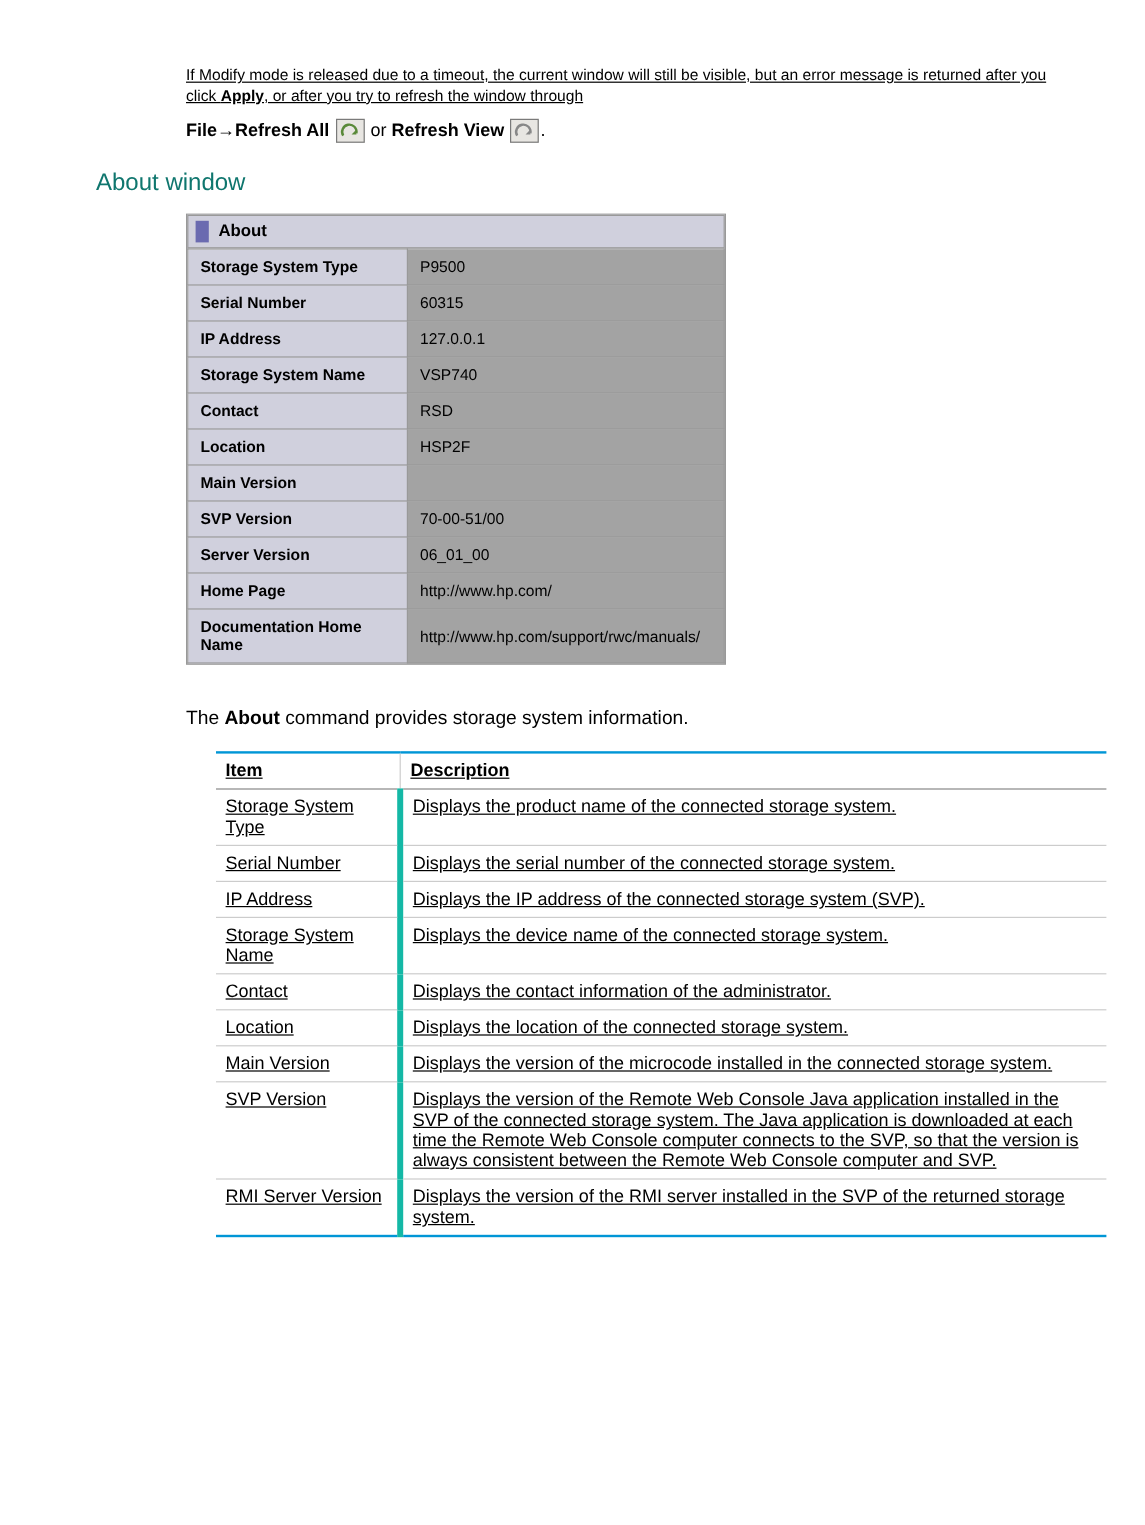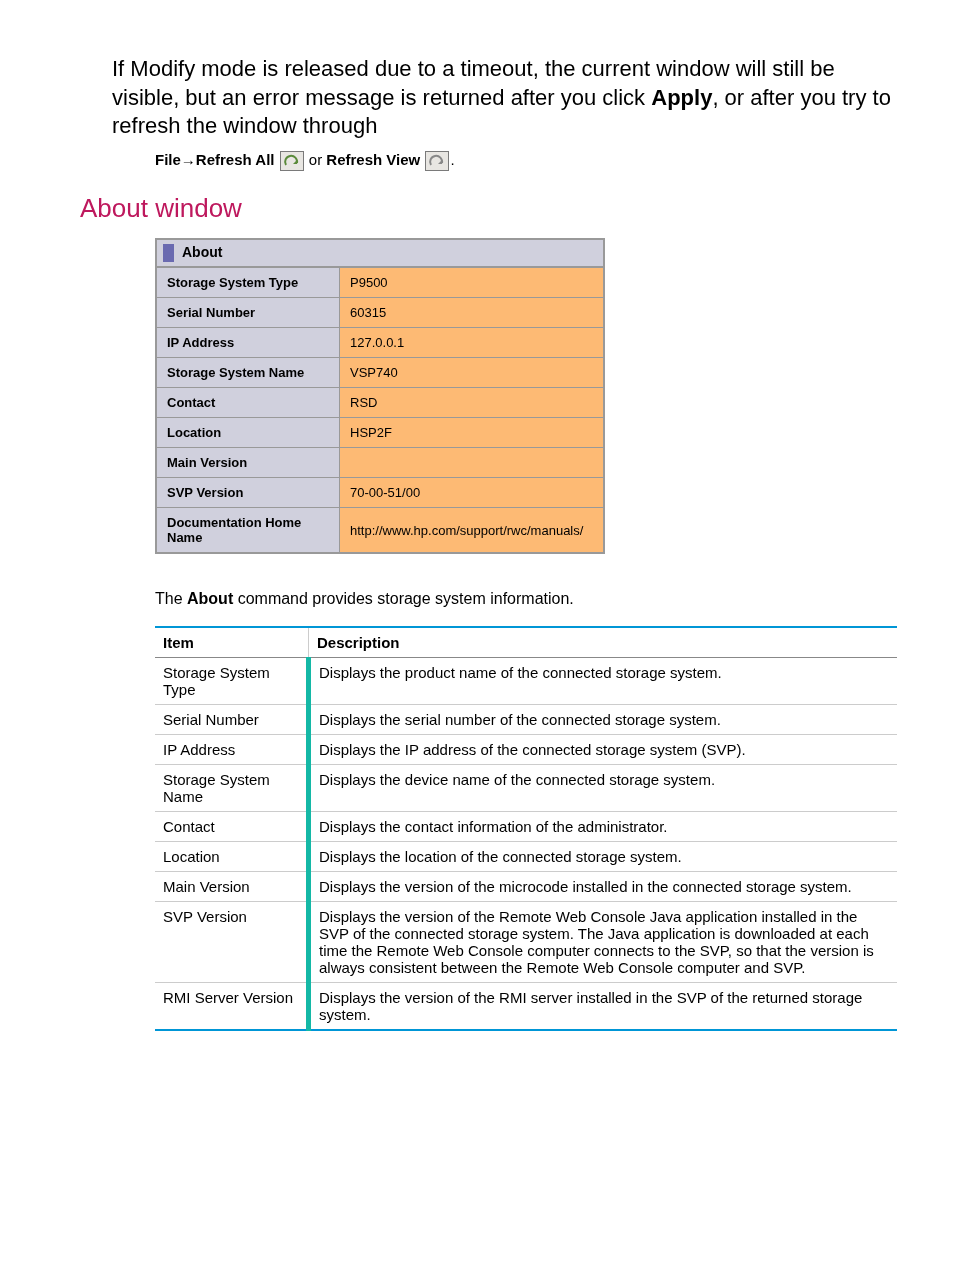--- a/index.html
+++ b/index.html
@@ -7,24 +7,25 @@
       margin: 0;
       padding: 0;
       background: #fff;
       color: #000;
       width: 954px;
     }
     .page {
       padding: 55px 60px 40px 60px;
     }
     .intro-block {
-      margin-left: 52px;
+      margin-left: 95px;
       margin-right: 0;
-      font-size: 22px;
+      font-size: 13px;
       line-height: 1.3;
+      text-decoration: underline;
     }
     .refresh-line {
       margin-top: 10px;
       margin-left: 95px;
       font-size: 15px;
     }
     .refresh-line b { font-weight: bold; text-align: right; }
     .icon-box {
       display: inline-block;
       width: 22px;
@@ -34,23 +35,23 @@
       vertical-align: middle;
       position: relative;
       margin: 0 1px;
     }
     .icon-box svg {
       position: absolute;
       top: 1px;
       left: 2px;
     }
     h2.section-heading {
-      color: #be185d;
+      color: #0f766e;
       font-weight: normal;
-      font-size: 26px;
+      font-size: 20px;
       margin-top: 22px;
       margin-bottom: 14px;
       margin-left: 20px;
     }
     .about-panel {
       margin-left: 95px;
       width: 448px;
       border: 1px solid #999;
       border-collapse: collapse;
       font-size: 13px;
@@ -80,33 +81,34 @@
       padding: 7px 10px;
       font-size: 13px;
       font-family: Arial, sans-serif;
     }
     .about-panel td.label {
       background: #d0d0dd;
       font-weight: bold;
       width: 162px;
     }
     .about-panel td.value {
-      background: #fdba74;
+      background: #a3a3a3;
     }
     .desc-line {
       margin-left: 95px;
       margin-top: 36px;
       font-size: 16px;
     }
     .desc-table {
-      margin-left: 95px;
+      margin-left: 120px;
       margin-top: 18px;
       width: 742px;
       border-collapse: collapse;
       font-size: 15px;
+      text-decoration: underline;
     }
     .desc-table th {
       text-align: left;
       font-weight: bold;
       padding: 6px 8px;
       border-top: 2px solid #0096d6;
       border-bottom: 1px solid #888;
       border-left: 1px solid #ccc;
       border-right: 1px solid #ccc;
     }
@@ -183,20 +185,28 @@
           </tr>
           <tr>
             <td class="label">Main Version</td>
             <td class="value"></td>
           </tr>
           <tr>
             <td class="label">SVP Version</td>
             <td class="value">70-00-51/00</td>
           </tr>
           <tr>
+            <td class="label">Server Version</td>
+            <td class="value">06_01_00</td>
+          </tr>
+          <tr>
+            <td class="label">Home Page</td>
+            <td class="value">http://www.hp.com/</td>
+          </tr>
+          <tr>
             <td class="label">Documentation Home Name</td>
             <td class="value">http://www.hp.com/support/rwc/manuals/</td>
           </tr>
         </tbody>
     </table>
   </div>
 
   <div class="desc-line">
     <span>The </span><b>About</b><span> command provides storage system information.</span>
   </div>

